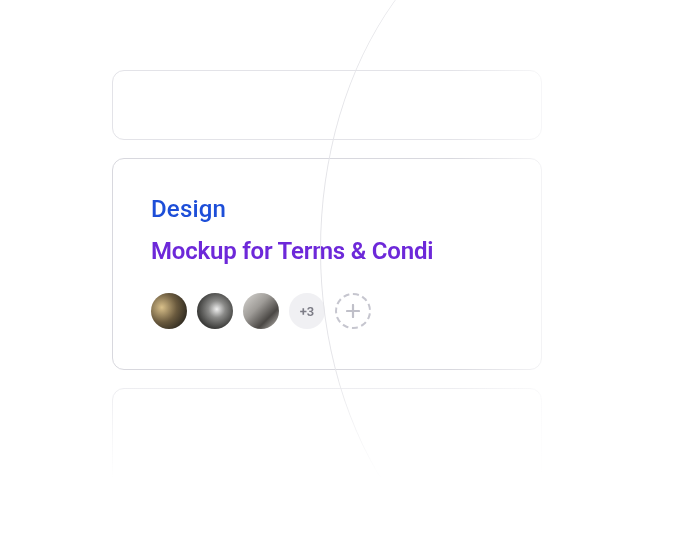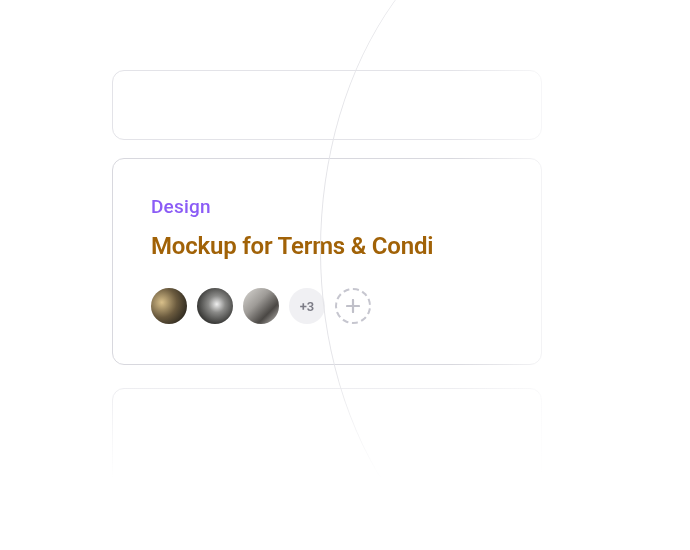--- a/index.html
+++ b/index.html
@@ -58,31 +58,31 @@
       left: 112px;
       width: 430px;
       border: 1px solid #d8d8de;
       border-radius: 12px;
       background: #ffffff;
       padding: 36px 38px 40px 38px;
       z-index: 2;
     }
 
     .category-label {
-      font-size: 19px;
+      font-size: 24px;
       font-weight: 500;
-      color: #8b5cf6;
+      color: #1d4ed8;
       letter-spacing: 0.2px;
       margin-bottom: 14px;
     }
 
     .card-title {
       font-size: 24px;
       font-weight: 600;
-      color: #a16207;
+      color: #6d28d9;
       letter-spacing: -0.2px;
       margin-bottom: 28px;
       white-space: nowrap;
       overflow: hidden;
     }
 
     .avatar-row {
       display: flex;
       align-items: center;
       gap: 10px;

